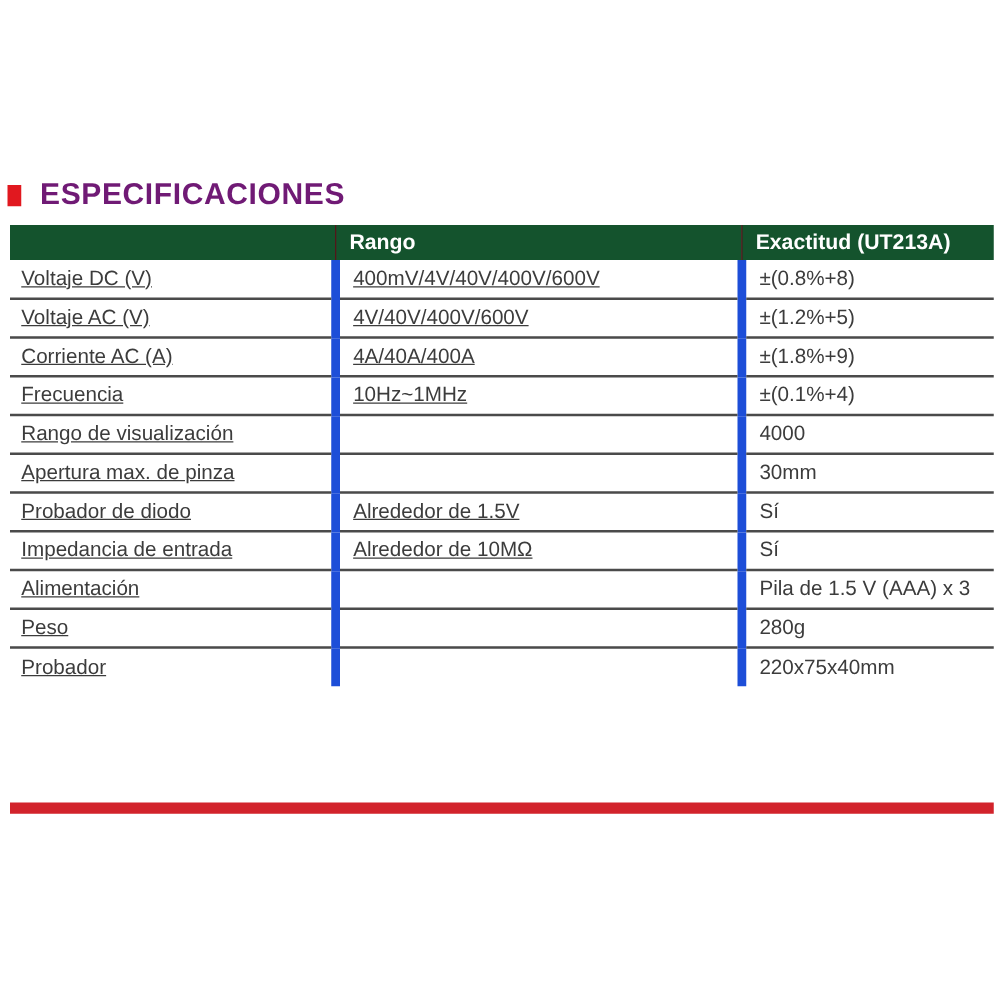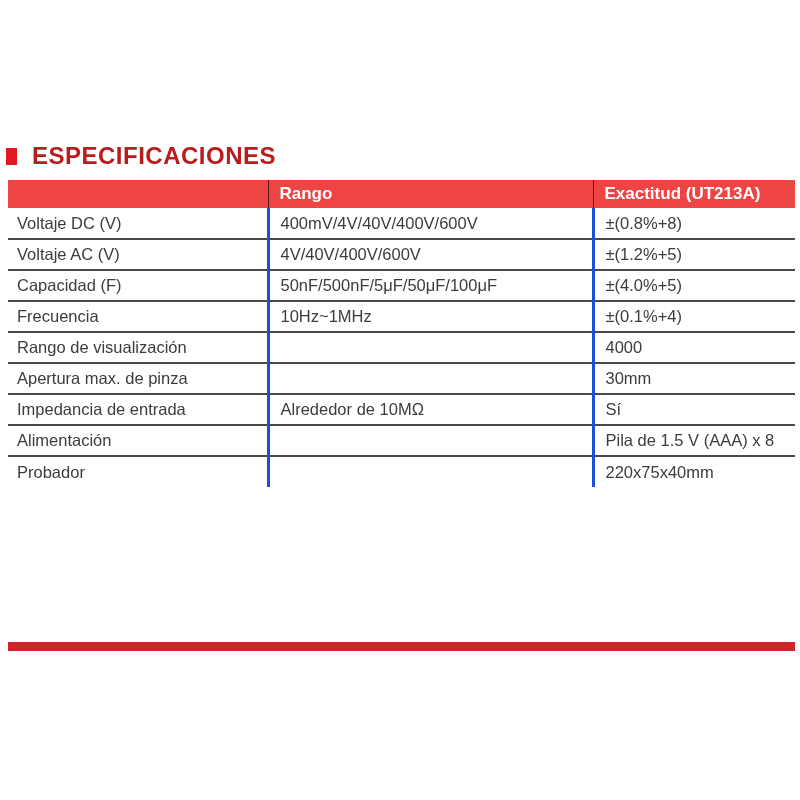--- a/index.html
+++ b/index.html
@@ -24,36 +24,36 @@
   }
   .heading .bullet {
     width: 11px; height: 17px;
     background: #e1181f;
     display: inline-block;
   }
   .heading .title {
     font-size: 24px;
     font-weight: bold;
     letter-spacing: 0.5px;
-    color: #b91c1c;
+    color: #701a75;
     line-height: 1;
   }
   
   table.spec-table {
     position: absolute;
     top: 180px; left: 8px;
     width: 787px;
     border-collapse: collapse;
     table-layout: fixed;
   }
   col.c1 { width: 260px; }
   col.c2 { width: 325px; }
   col.c3 { width: 202px; }
   thead th {
-    background: #ef4444;
+    background: #14532d;
     color: #ffffff;
     font-size: 17px;
     font-weight: bold;
     text-align: left;
     height: 28px;
     padding: 0 0 0 11px;
     vertical-align: middle;
   }
   thead th.col-label { padding-left: 9px; }
   thead th.col-range, thead th.col-label { border-right: 1px solid #54151a; }
@@ -61,21 +61,21 @@
     height: 31px;
     font-size: 16.5px;
     color: #3c3c3c;
     vertical-align: middle;
     padding: 0 4px 0 11px;
     border-bottom: 2px solid #4a4a4a;
     white-space: nowrap;
     overflow: hidden;
   }
   tbody td.cell-label { padding-left: 9px; }
-  tbody td.cell-label, tbody td.cell-range { border-right: 3px solid #1d4ed8; }
+  tbody td.cell-label, tbody td.cell-range { border-right: 7px solid #1d4ed8; text-decoration: underline; }
   tbody tr:last-child td { border-bottom: none; }
   
   .bottom-bar {
     position: absolute;
     top: 642px; left: 8px;
     width: 787px; height: 9px;
     background: #d2232b;
   }
 </style>
 </head>
@@ -106,48 +106,58 @@
         <td class="cell-label">Voltaje DC (V)</td>
         <td class="cell-range">400mV/4V/40V/400V/600V</td>
         <td class="cell-accuracy">±(0.8%+8)</td>
       </tr>
       <tr>
         <td class="cell-label">Voltaje AC (V)</td>
         <td class="cell-range">4V/40V/400V/600V</td>
         <td class="cell-accuracy">±(1.2%+5)</td>
       </tr>
       <tr>
-        <td class="cell-label">Capacidad (F)</td>
-        <td class="cell-range">50nF/500nF/5μF/50μF/100μF</td>
-        <td class="cell-accuracy">±(4.0%+5)</td>
+        <td class="cell-label">Corriente AC (A)</td>
+        <td class="cell-range">4A/40A/400A</td>
+        <td class="cell-accuracy">±(1.8%+9)</td>
       </tr>
       <tr>
         <td class="cell-label">Frecuencia</td>
         <td class="cell-range">10Hz~1MHz</td>
         <td class="cell-accuracy">±(0.1%+4)</td>
       </tr>
       <tr>
         <td class="cell-label">Rango de visualización</td>
         <td class="cell-range"></td>
         <td class="cell-accuracy">4000</td>
       </tr>
       <tr>
         <td class="cell-label">Apertura max. de pinza</td>
         <td class="cell-range"></td>
         <td class="cell-accuracy">30mm</td>
       </tr>
       <tr>
+        <td class="cell-label">Probador de diodo</td>
+        <td class="cell-range">Alrededor de 1.5V</td>
+        <td class="cell-accuracy">Sí</td>
+      </tr>
+      <tr>
         <td class="cell-label">Impedancia de entrada</td>
         <td class="cell-range">Alrededor de 10MΩ</td>
         <td class="cell-accuracy">Sí</td>
       </tr>
       <tr>
         <td class="cell-label">Alimentación</td>
         <td class="cell-range"></td>
-        <td class="cell-accuracy">Pila de 1.5 V (AAA) x 8</td>
+        <td class="cell-accuracy">Pila de 1.5 V (AAA) x 3</td>
+      </tr>
+      <tr>
+        <td class="cell-label">Peso</td>
+        <td class="cell-range"></td>
+        <td class="cell-accuracy">280g</td>
       </tr>
       <tr>
         <td class="cell-label">Probador</td>
         <td class="cell-range"></td>
         <td class="cell-accuracy">220x75x40mm</td>
       </tr>
     </tbody>
   </table>
 
   <div class="bottom-bar"></div>

